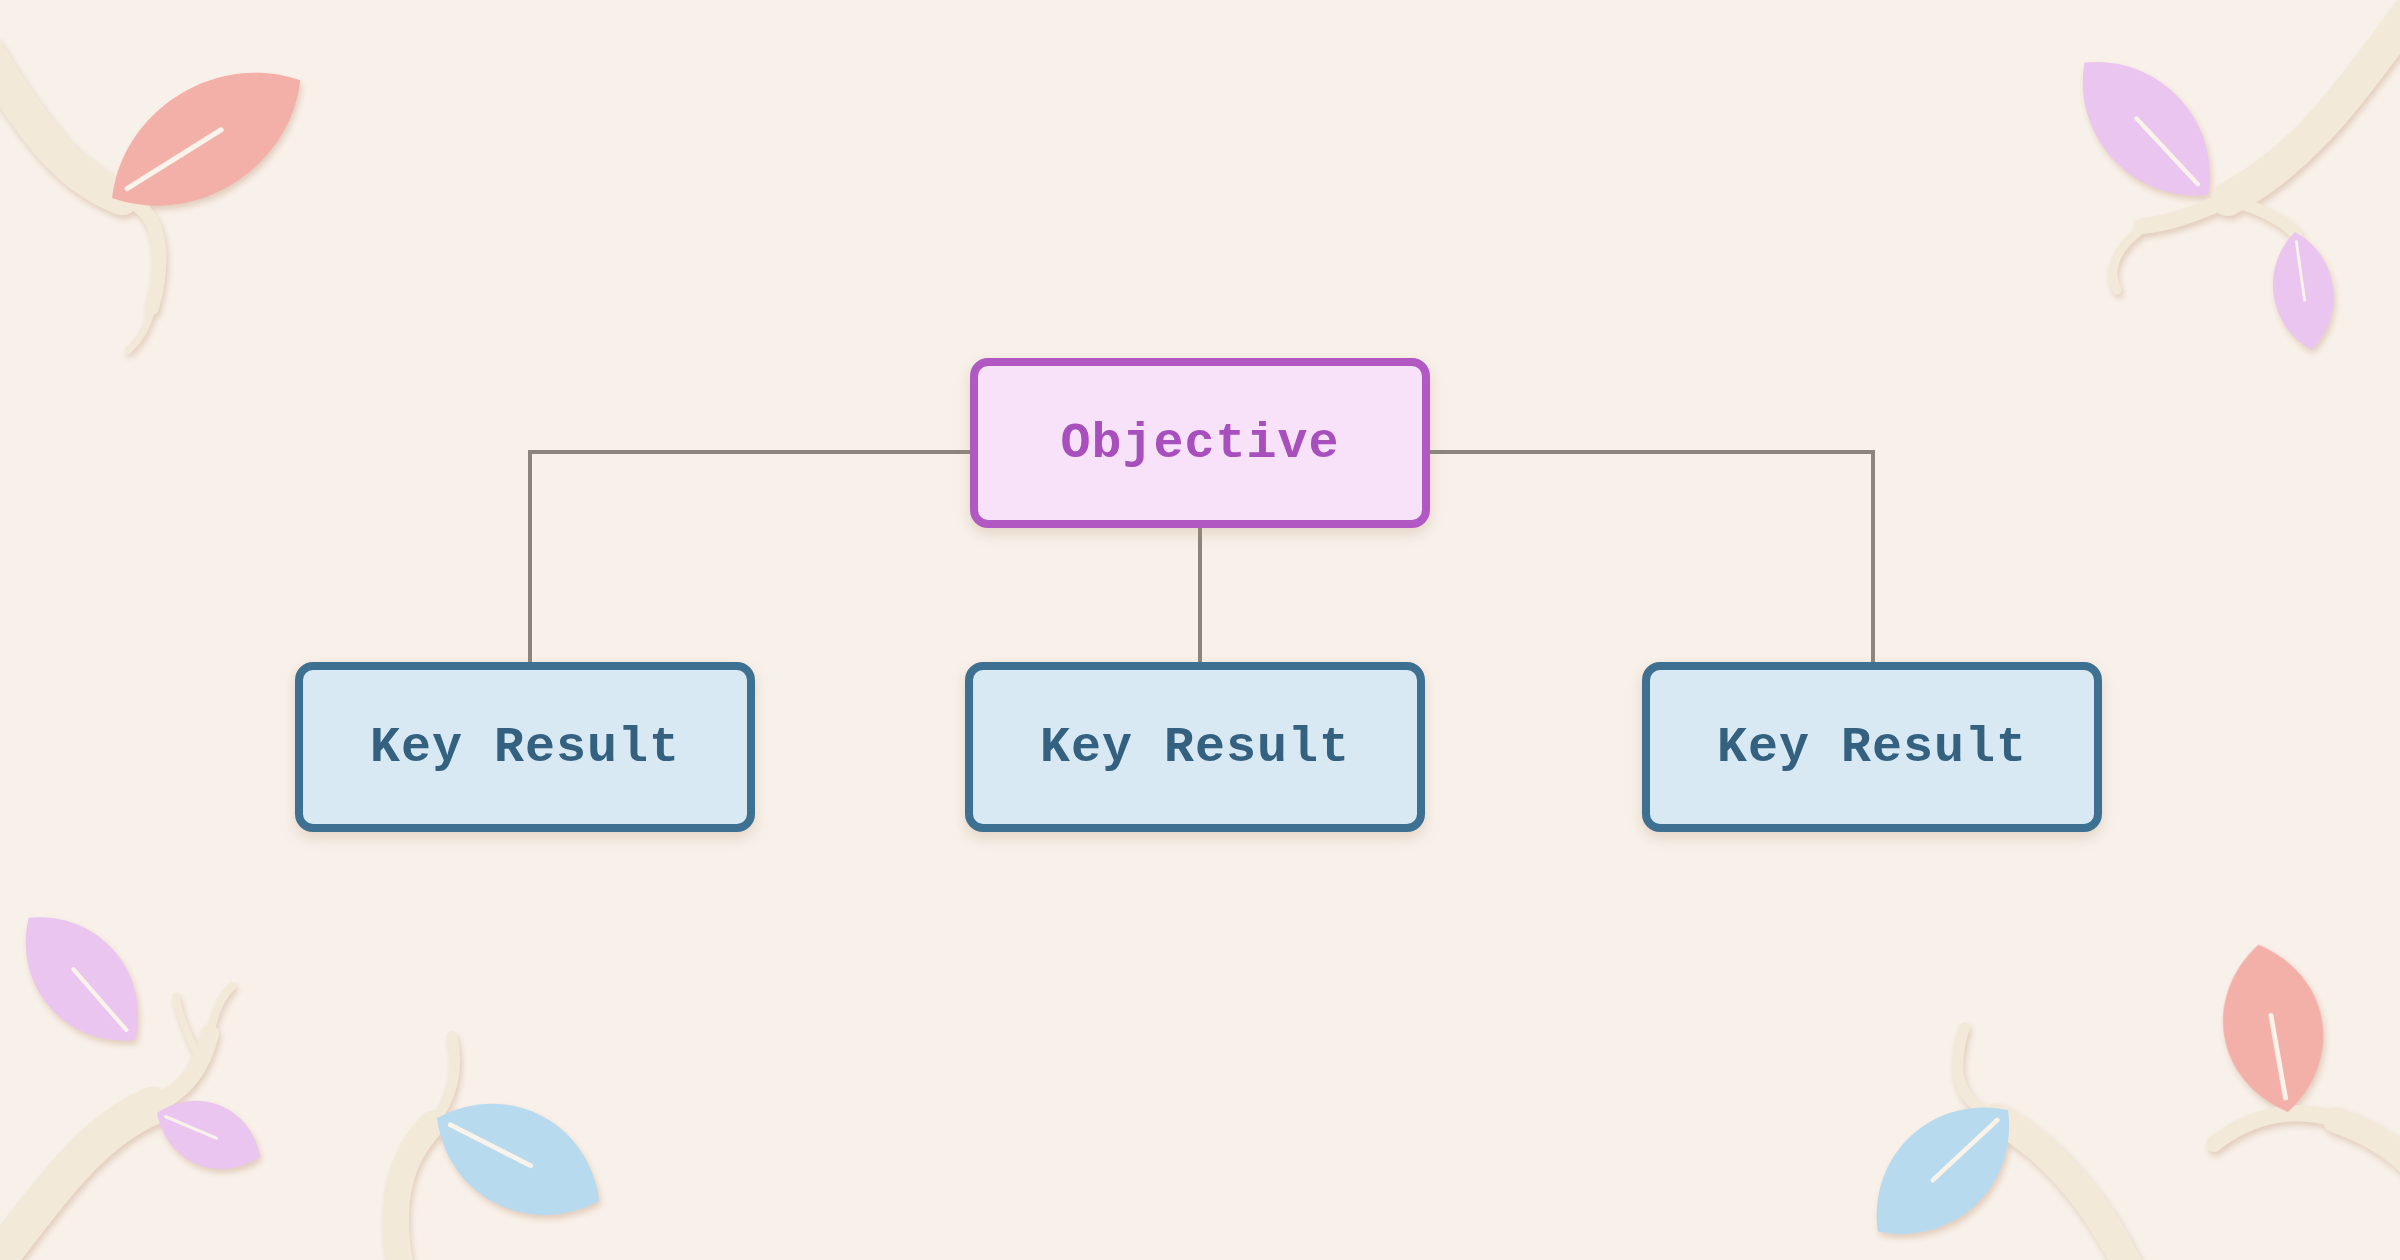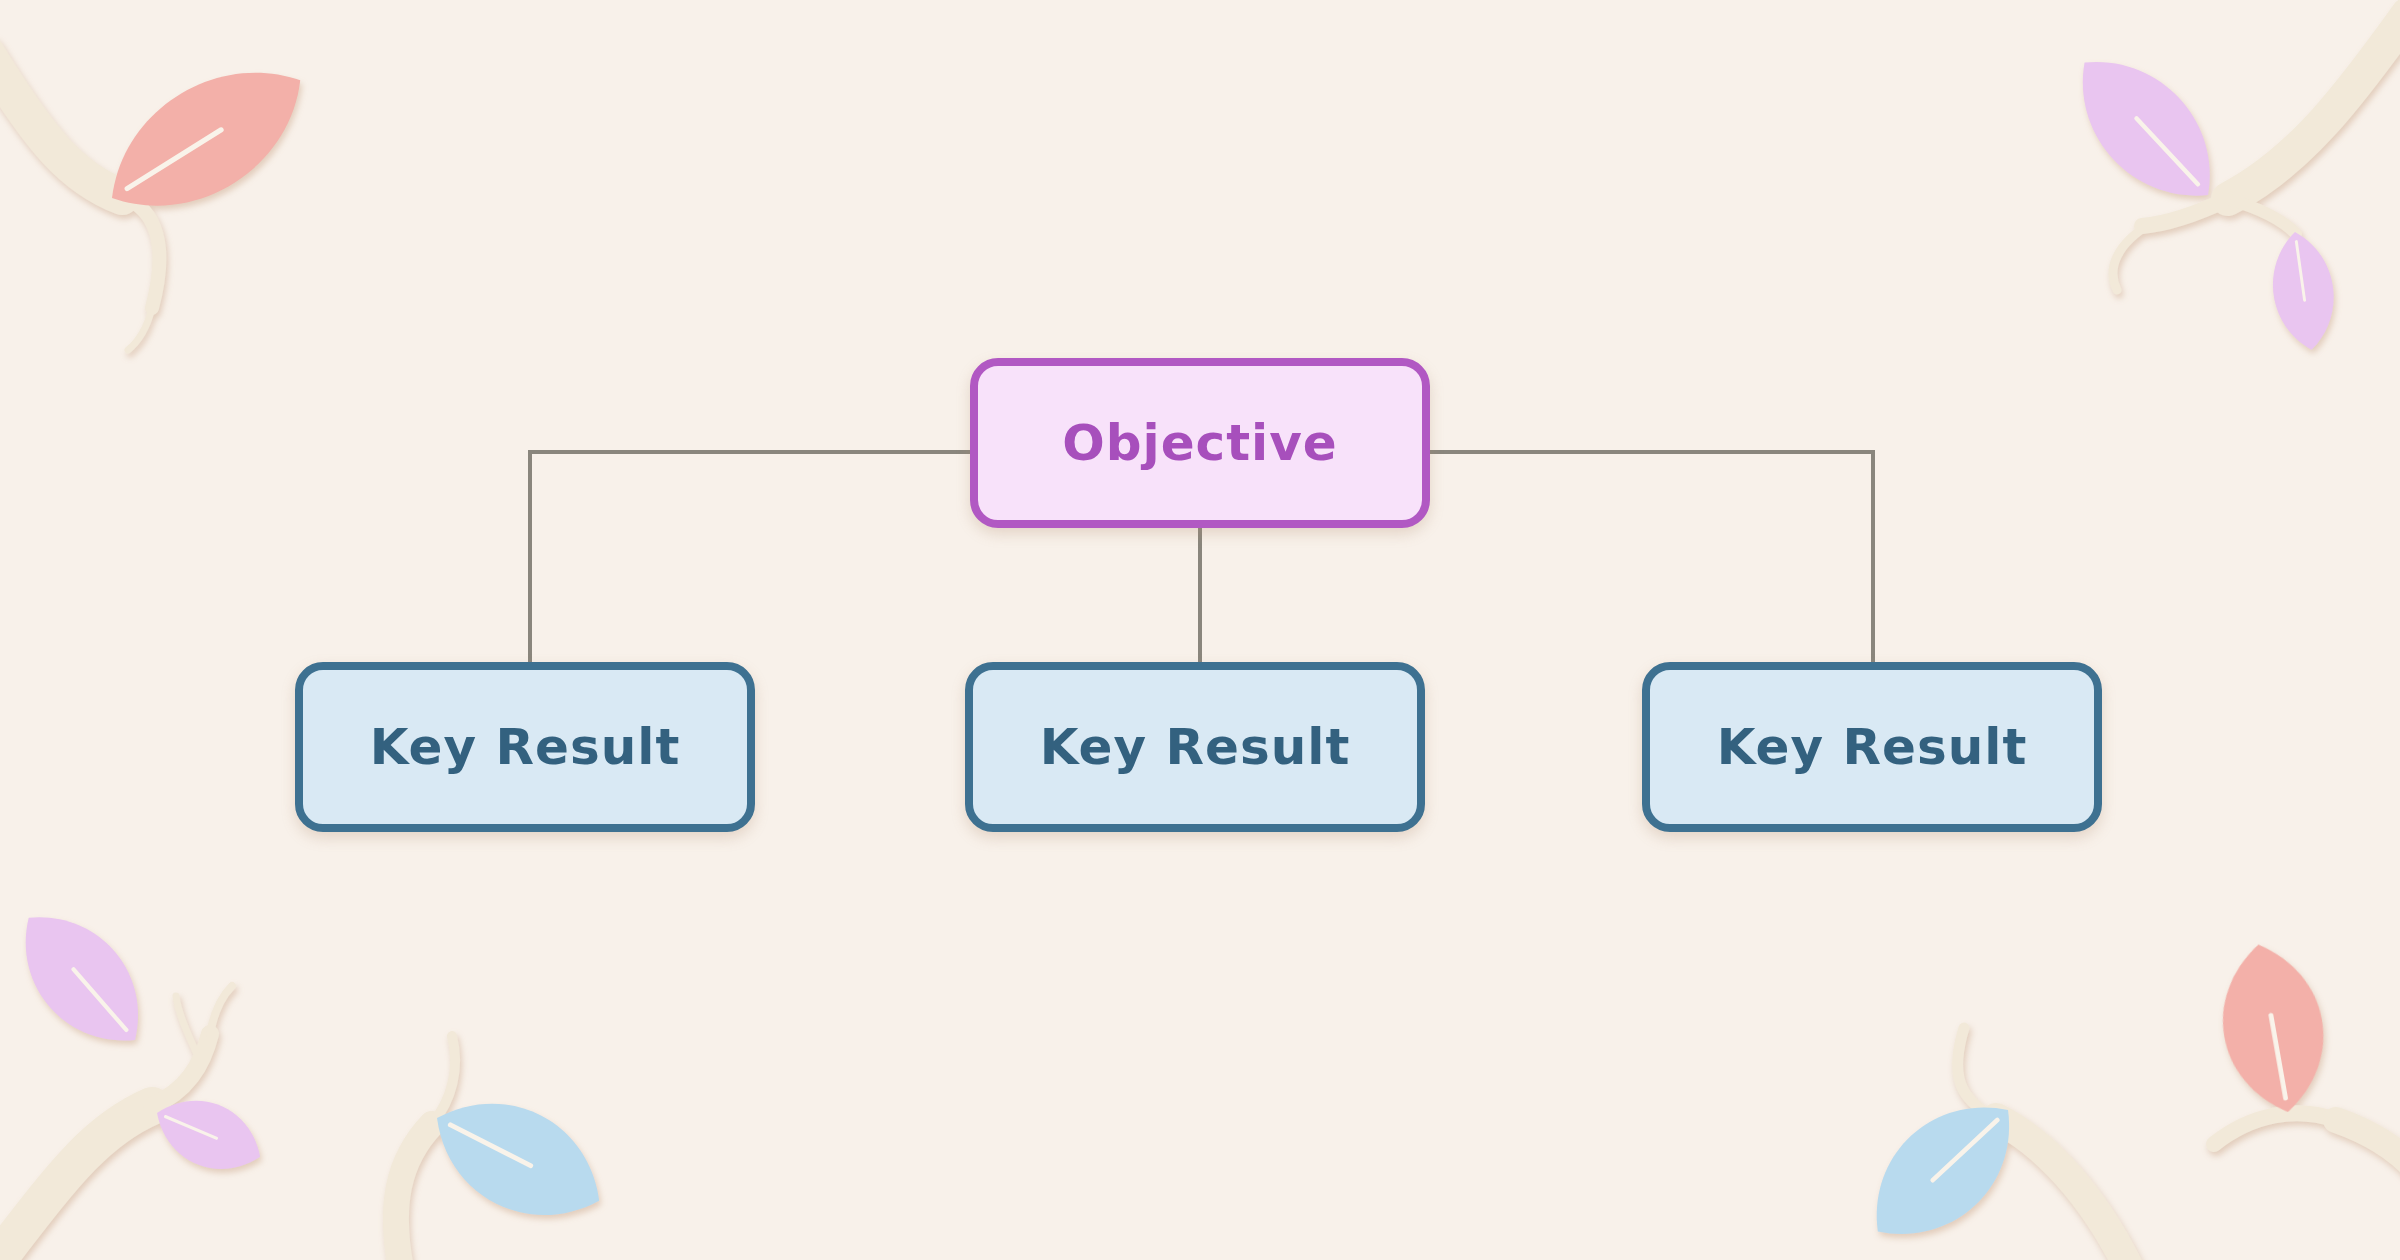--- a/index.html
+++ b/index.html
@@ -13,23 +13,24 @@
   }
   .layer{position:absolute;left:0;top:0;width:2400px;height:1260px;display:block;}
   .branch{fill:none;stroke-linecap:round;}
   .leaf-midrib{fill:none;stroke-linecap:round;}
   .connector{fill:none;stroke-width:4;}
   .node{
     position:absolute;
     box-sizing:border-box;
     width:460px;height:170px;
     border:8px solid;
-    border-radius:28px;
+    border-radius:18px;
     display:flex;align-items:center;justify-content:center;
     box-shadow:0 6px 14px rgba(176,140,112,0.28);
+    font-family:Liberation Mono, monospace;
   }
   .node-label{
     font-size:50px;font-weight:700;letter-spacing:1px;
     user-select:none;
   }
   .node-objective{left:970px;top:358px;}
   .node-kr1{left:295px;top:662px;}
   .node-kr2{left:965px;top:662px;}
   .node-kr3{left:1642px;top:662px;}
 </style>

